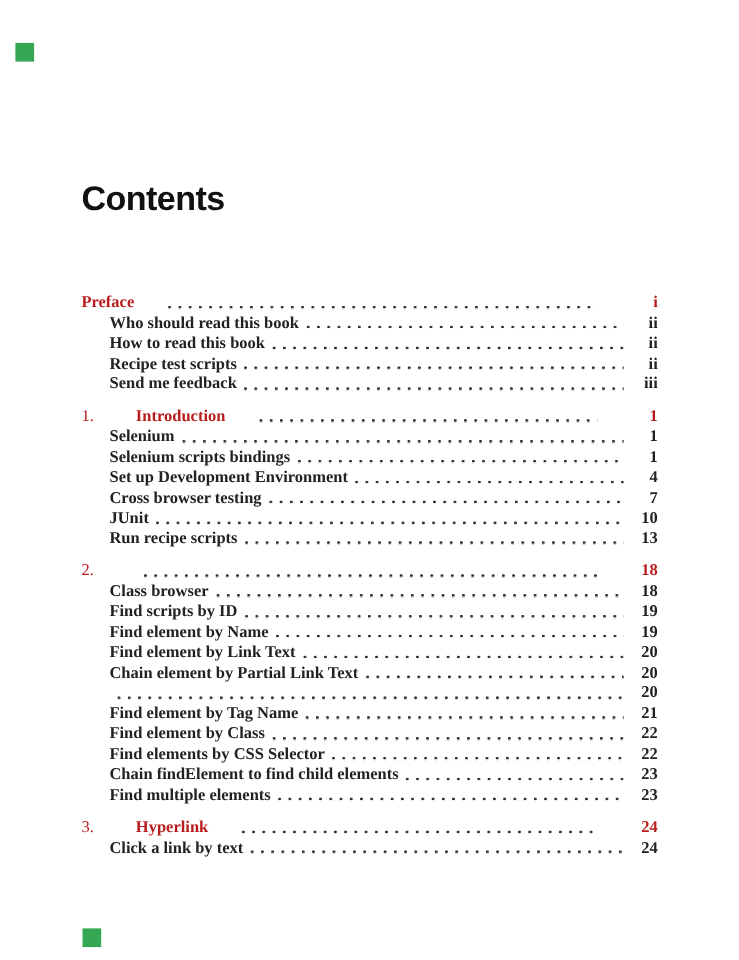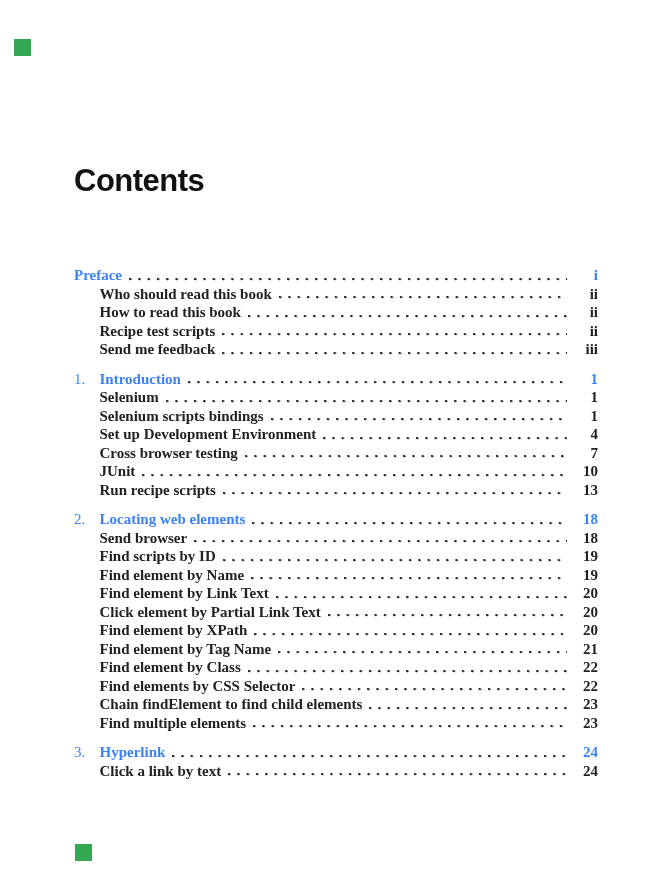--- a/index.html
+++ b/index.html
@@ -34,21 +34,21 @@
     width:524px;
   }
   .toc-row{
     display:flex;
     align-items:flex-end;
     font-size:15px;
     line-height:18.5px;
     white-space:nowrap;
     font-weight:bold;
   }
-  .toc-row.section{margin-top:11px;font-weight:700;color:#3b82f6;}
+  .toc-row.section{margin-top:11px;font-weight:700;color:#b91c1c;gap:24px;}
   .toc-row.section .num{font-weight:400;}
   .toc-row.first{margin-top:0;}
   .num{
     width:25.5px;
     flex:0 0 25.5px;
   }
   .entry-title{
     flex:0 0 auto;
   }
   .dots{
@@ -139,27 +139,26 @@
         <span class="page-num">10</span>
       </div>
       <div class="toc-row">
         <span class="num"></span>
         <span class="entry-title">Run recipe scripts</span>
         <span class="dots"></span>
         <span class="page-num">13</span>
       </div>
       <div class="toc-row section">
         <span class="num">2.</span>
-        <span class="entry-title">Locating web elements</span>
         <span class="dots"></span>
         <span class="page-num">18</span>
       </div>
       <div class="toc-row">
         <span class="num"></span>
-        <span class="entry-title">Send browser</span>
+        <span class="entry-title">Class browser</span>
         <span class="dots"></span>
         <span class="page-num">18</span>
       </div>
       <div class="toc-row">
         <span class="num"></span>
         <span class="entry-title">Find scripts by ID</span>
         <span class="dots"></span>
         <span class="page-num">19</span>
       </div>
       <div class="toc-row">
@@ -169,27 +168,26 @@
         <span class="page-num">19</span>
       </div>
       <div class="toc-row">
         <span class="num"></span>
         <span class="entry-title">Find element by Link Text</span>
         <span class="dots"></span>
         <span class="page-num">20</span>
       </div>
       <div class="toc-row">
         <span class="num"></span>
-        <span class="entry-title">Click element by Partial Link Text</span>
+        <span class="entry-title">Chain element by Partial Link Text</span>
         <span class="dots"></span>
         <span class="page-num">20</span>
       </div>
       <div class="toc-row">
         <span class="num"></span>
-        <span class="entry-title">Find element by XPath</span>
         <span class="dots"></span>
         <span class="page-num">20</span>
       </div>
       <div class="toc-row">
         <span class="num"></span>
         <span class="entry-title">Find element by Tag Name</span>
         <span class="dots"></span>
         <span class="page-num">21</span>
       </div>
       <div class="toc-row">

